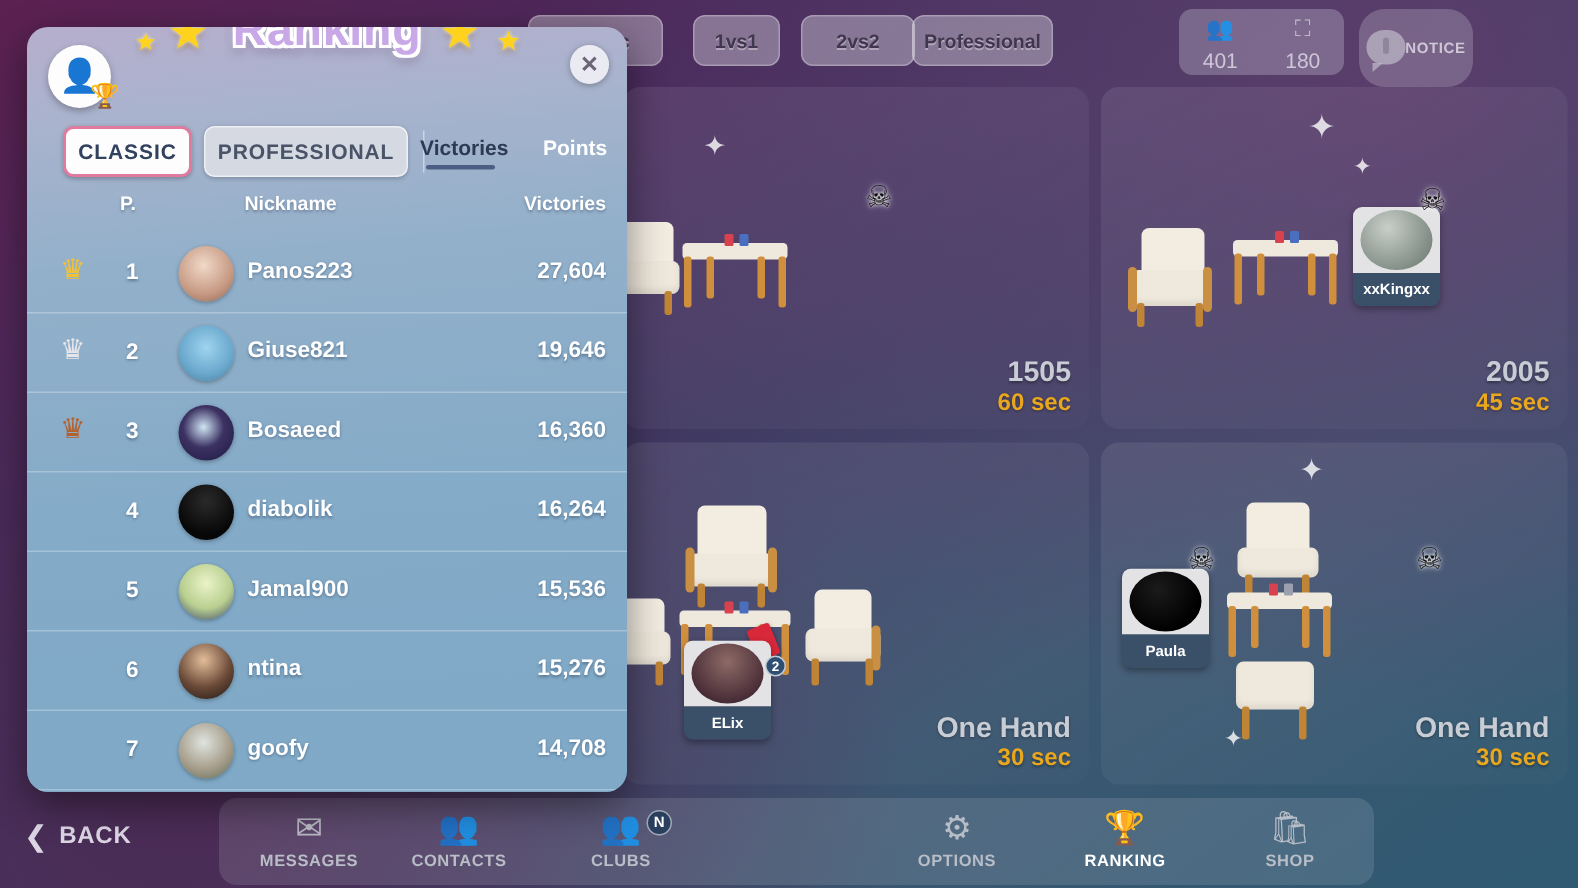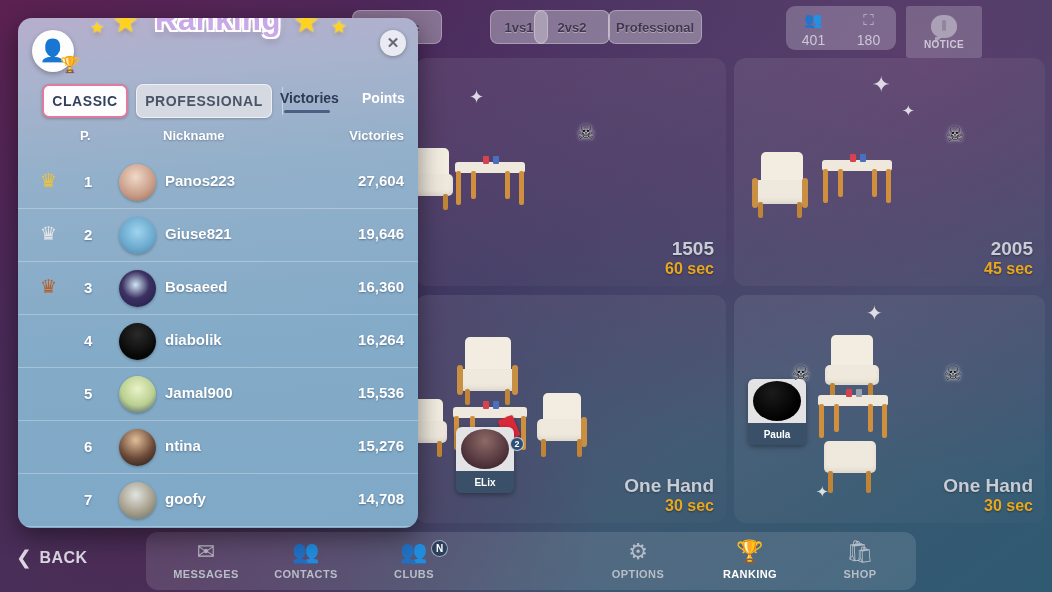--- a/index.html
+++ b/index.html
@@ -33,35 +33,35 @@
     position:absolute; top:10px; height:34px;
     background:rgba(222,220,228,.40);
     border:1px solid rgba(255,255,255,.28);
     border-radius:8px;
     color:#40374f; font-size:13px; font-weight:bold;
     display:flex; align-items:center; justify-content:center;
     padding:0 14px;
     text-shadow:0 1px 0 rgba(255,255,255,.35);
   }
   #pill-classic { left:352px; width:90px; }
-  #pill-1vs1    { left:490px; width:58px; }
+  #pill-1vs1    { left:462px; width:58px; }
   #pill-2vs2    { left:534px; width:76px; }
   #pill-prof    { left:608px; width:94px; }
 
   #stats-group { left:786px; width:110px; }
   .stat { position:absolute; top:4px; width:55px; text-align:center; color:#cfc6d8; }
   .stat .sicon { display:block; height:20px; line-height:20px; font-size:15px; opacity:.85; }
   .stat .sval  { display:block; font-size:14px; font-weight:normal; margin-top:2px; }
   #stat-players { left:0; }
   #stat-tables  { left:55px; }
 
   #notice-btn {
     position:absolute; left:906px; top:6px; width:76px; height:52px;
-    background:rgba(212,208,222,.26); border-radius:3px;
-    display:flex; flex-direction:column; align-items:center; justify-content:center;
+    background:rgba(212,208,222,.26); border-radius:17px;
+    display:flex; align-items:center; justify-content:center;
   }
   #notice-btn .bubble {
     width:26px; height:23px; border-radius:12px/11px;
     background:rgba(190,186,200,.72); position:relative; margin-bottom:1px;
   }
   #notice-btn .bubble:after{
     content:""; position:absolute; left:4px; bottom:-5px;
     border-left:7px solid rgba(190,186,200,.72);
     border-bottom:6px solid transparent;
   }
@@ -288,20 +288,28 @@
     </div>
     <div class="gtable" style="left:88px; top:102px; width:70px; height:44px;">
       <div class="top"></div>
       <div class="chip" style="left:28px; background:#d8424e;"></div>
       <div class="chip" style="left:38px; background:#4a6fbf;"></div>
       <div class="lg" style="left:1px;  top:9px; height:34px;"></div>
       <div class="lg" style="left:64px; top:9px; height:34px;"></div>
       <div class="lg" style="left:16px; top:9px; height:28px;"></div>
       <div class="lg" style="left:50px; top:9px; height:28px;"></div>
     </div>
+    <div class="ptile" style="left:168px; top:80px;">
+      <div class="pic">
+        <div class="ava" style="background:radial-gradient(circle at 38% 30%, #c8cfc8 0%, #7d8a82 75%, #5c6660 100%);"></div>
+      </div>
+      <div class="nm">
+        <span>xxKingxx</span>
+      </div>
+    </div>
     <span class="skull" style="left:212px; top:66px;">☠</span>
     <div class="tinfo">
       <div class="mode">2005</div>
       <div class="secs">45 sec</div>
     </div>
   </div>
 
   <div class="tcard p2">
     <div class="chair" style="left:-12px; top:104px; width:44px; height:60px;">
       <div class="back" style="left:6px; top:0; width:34px; height:26px;"></div>

